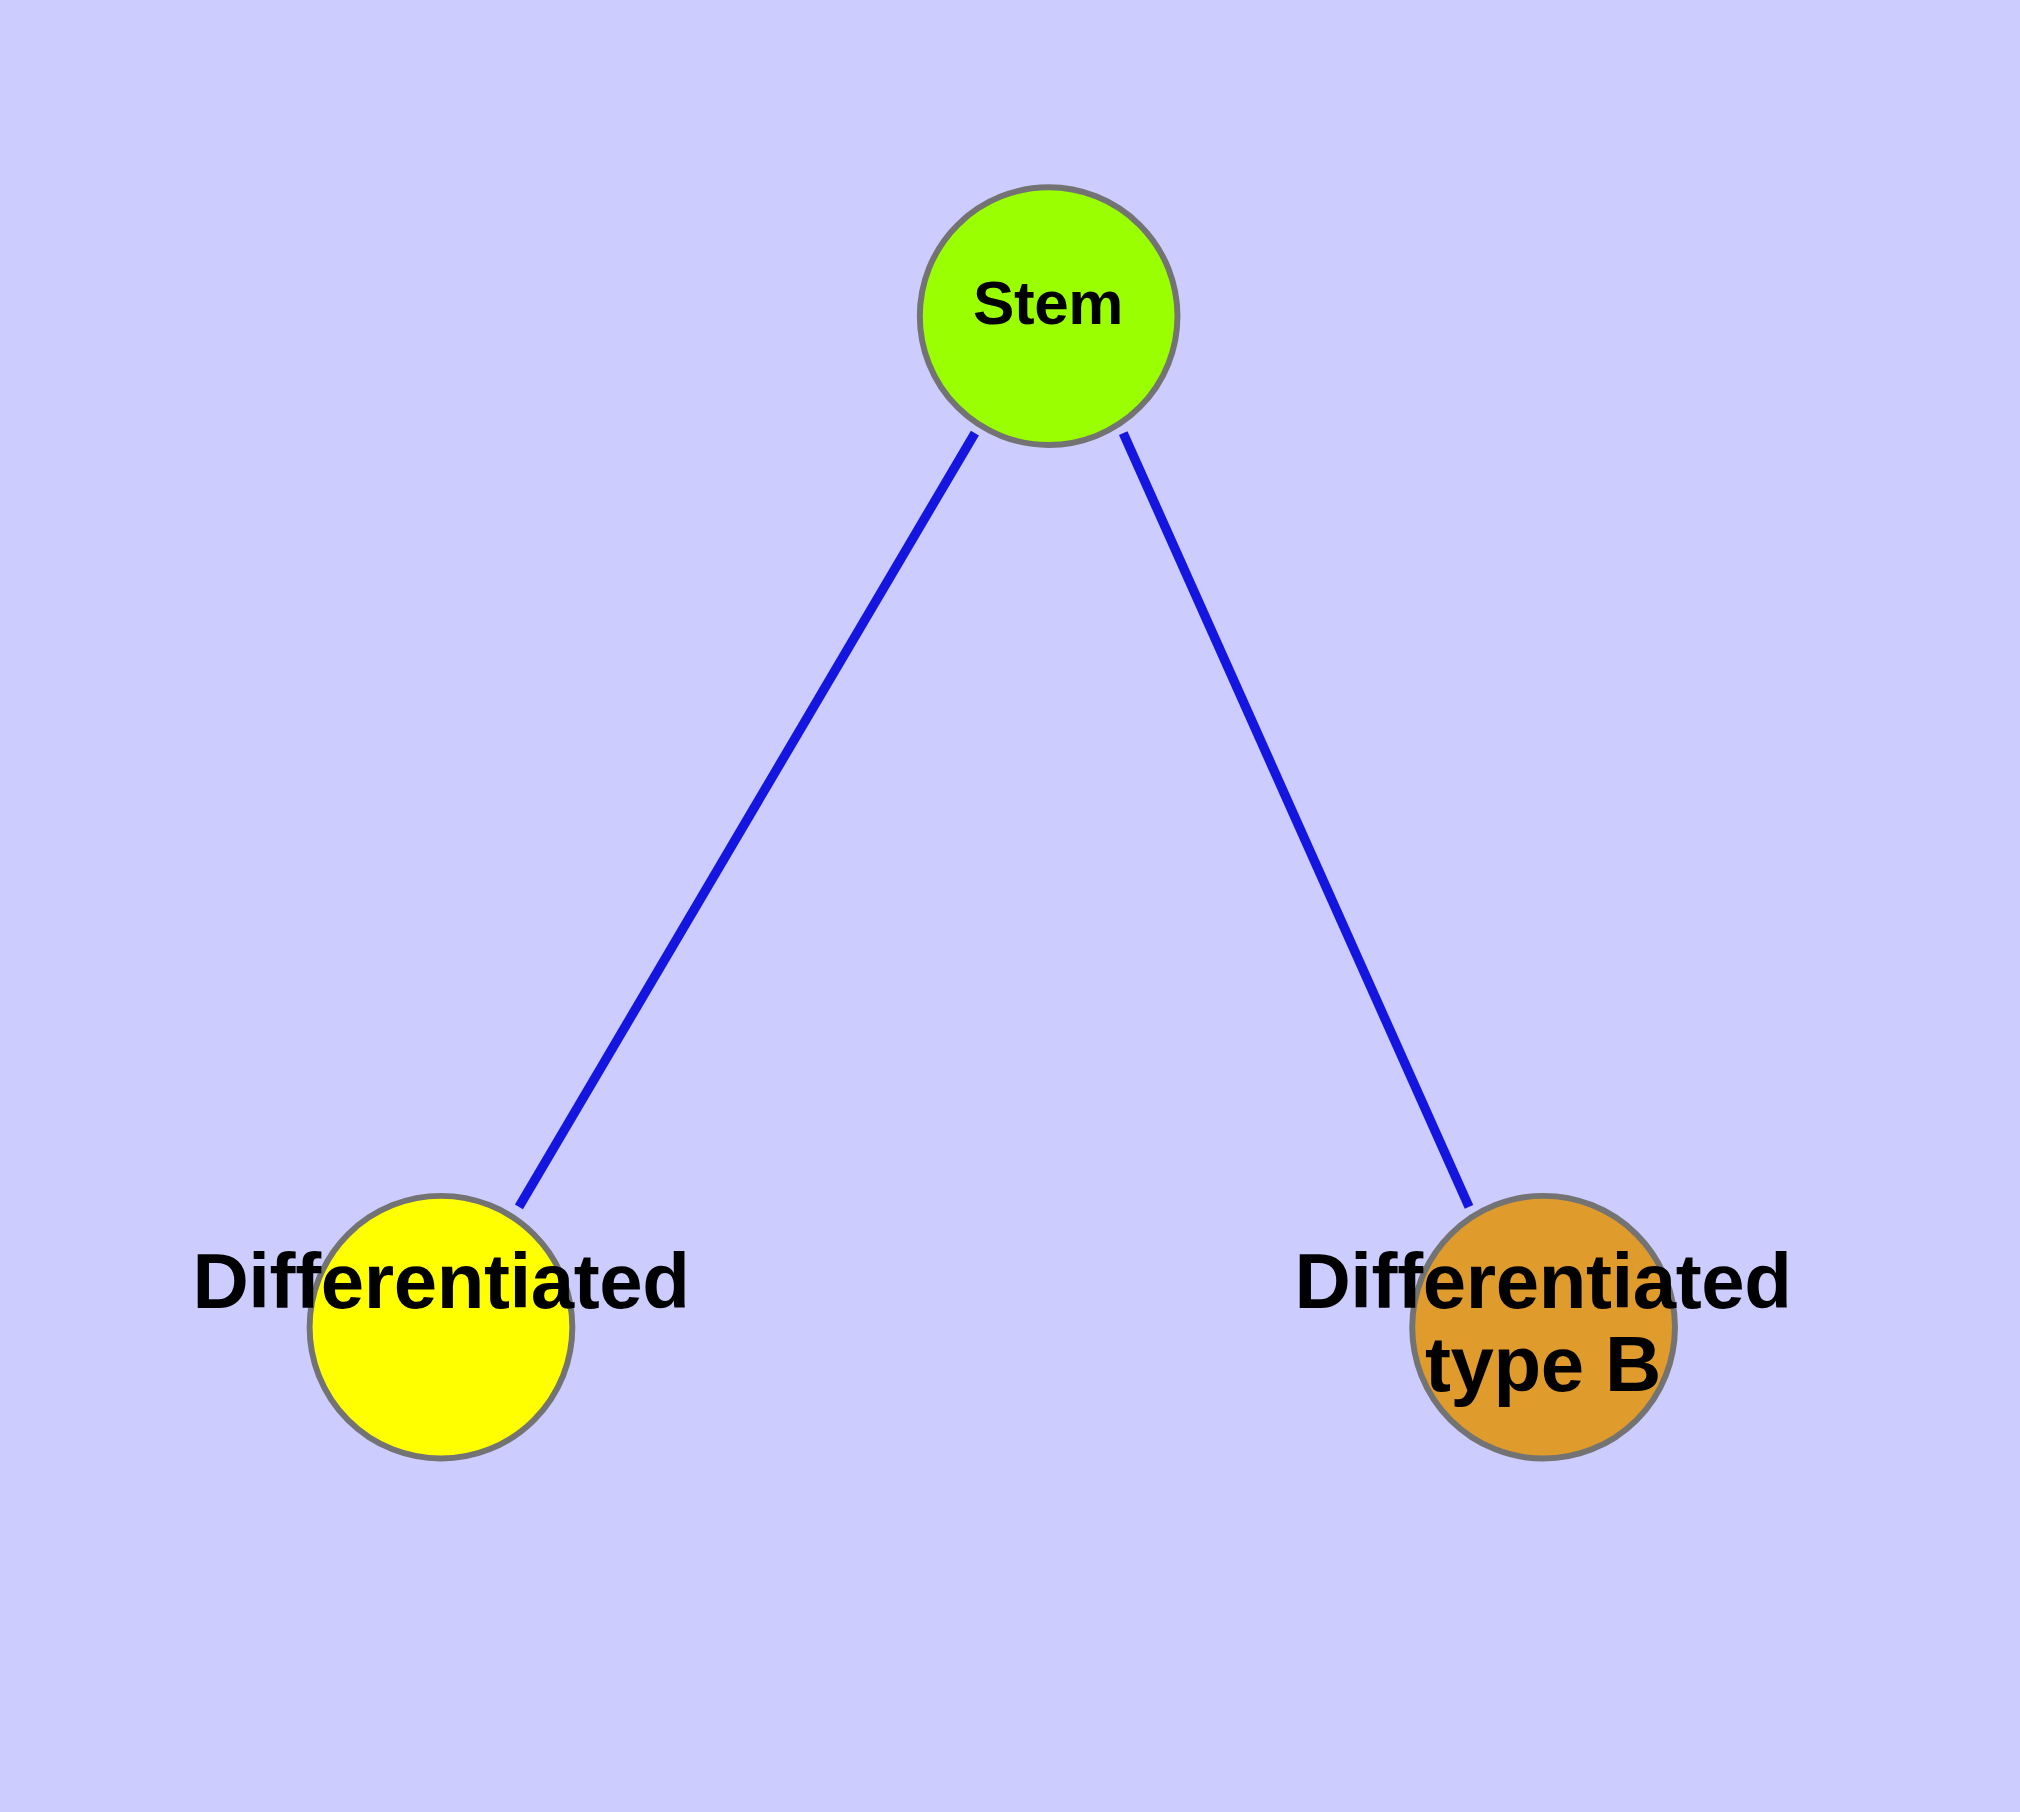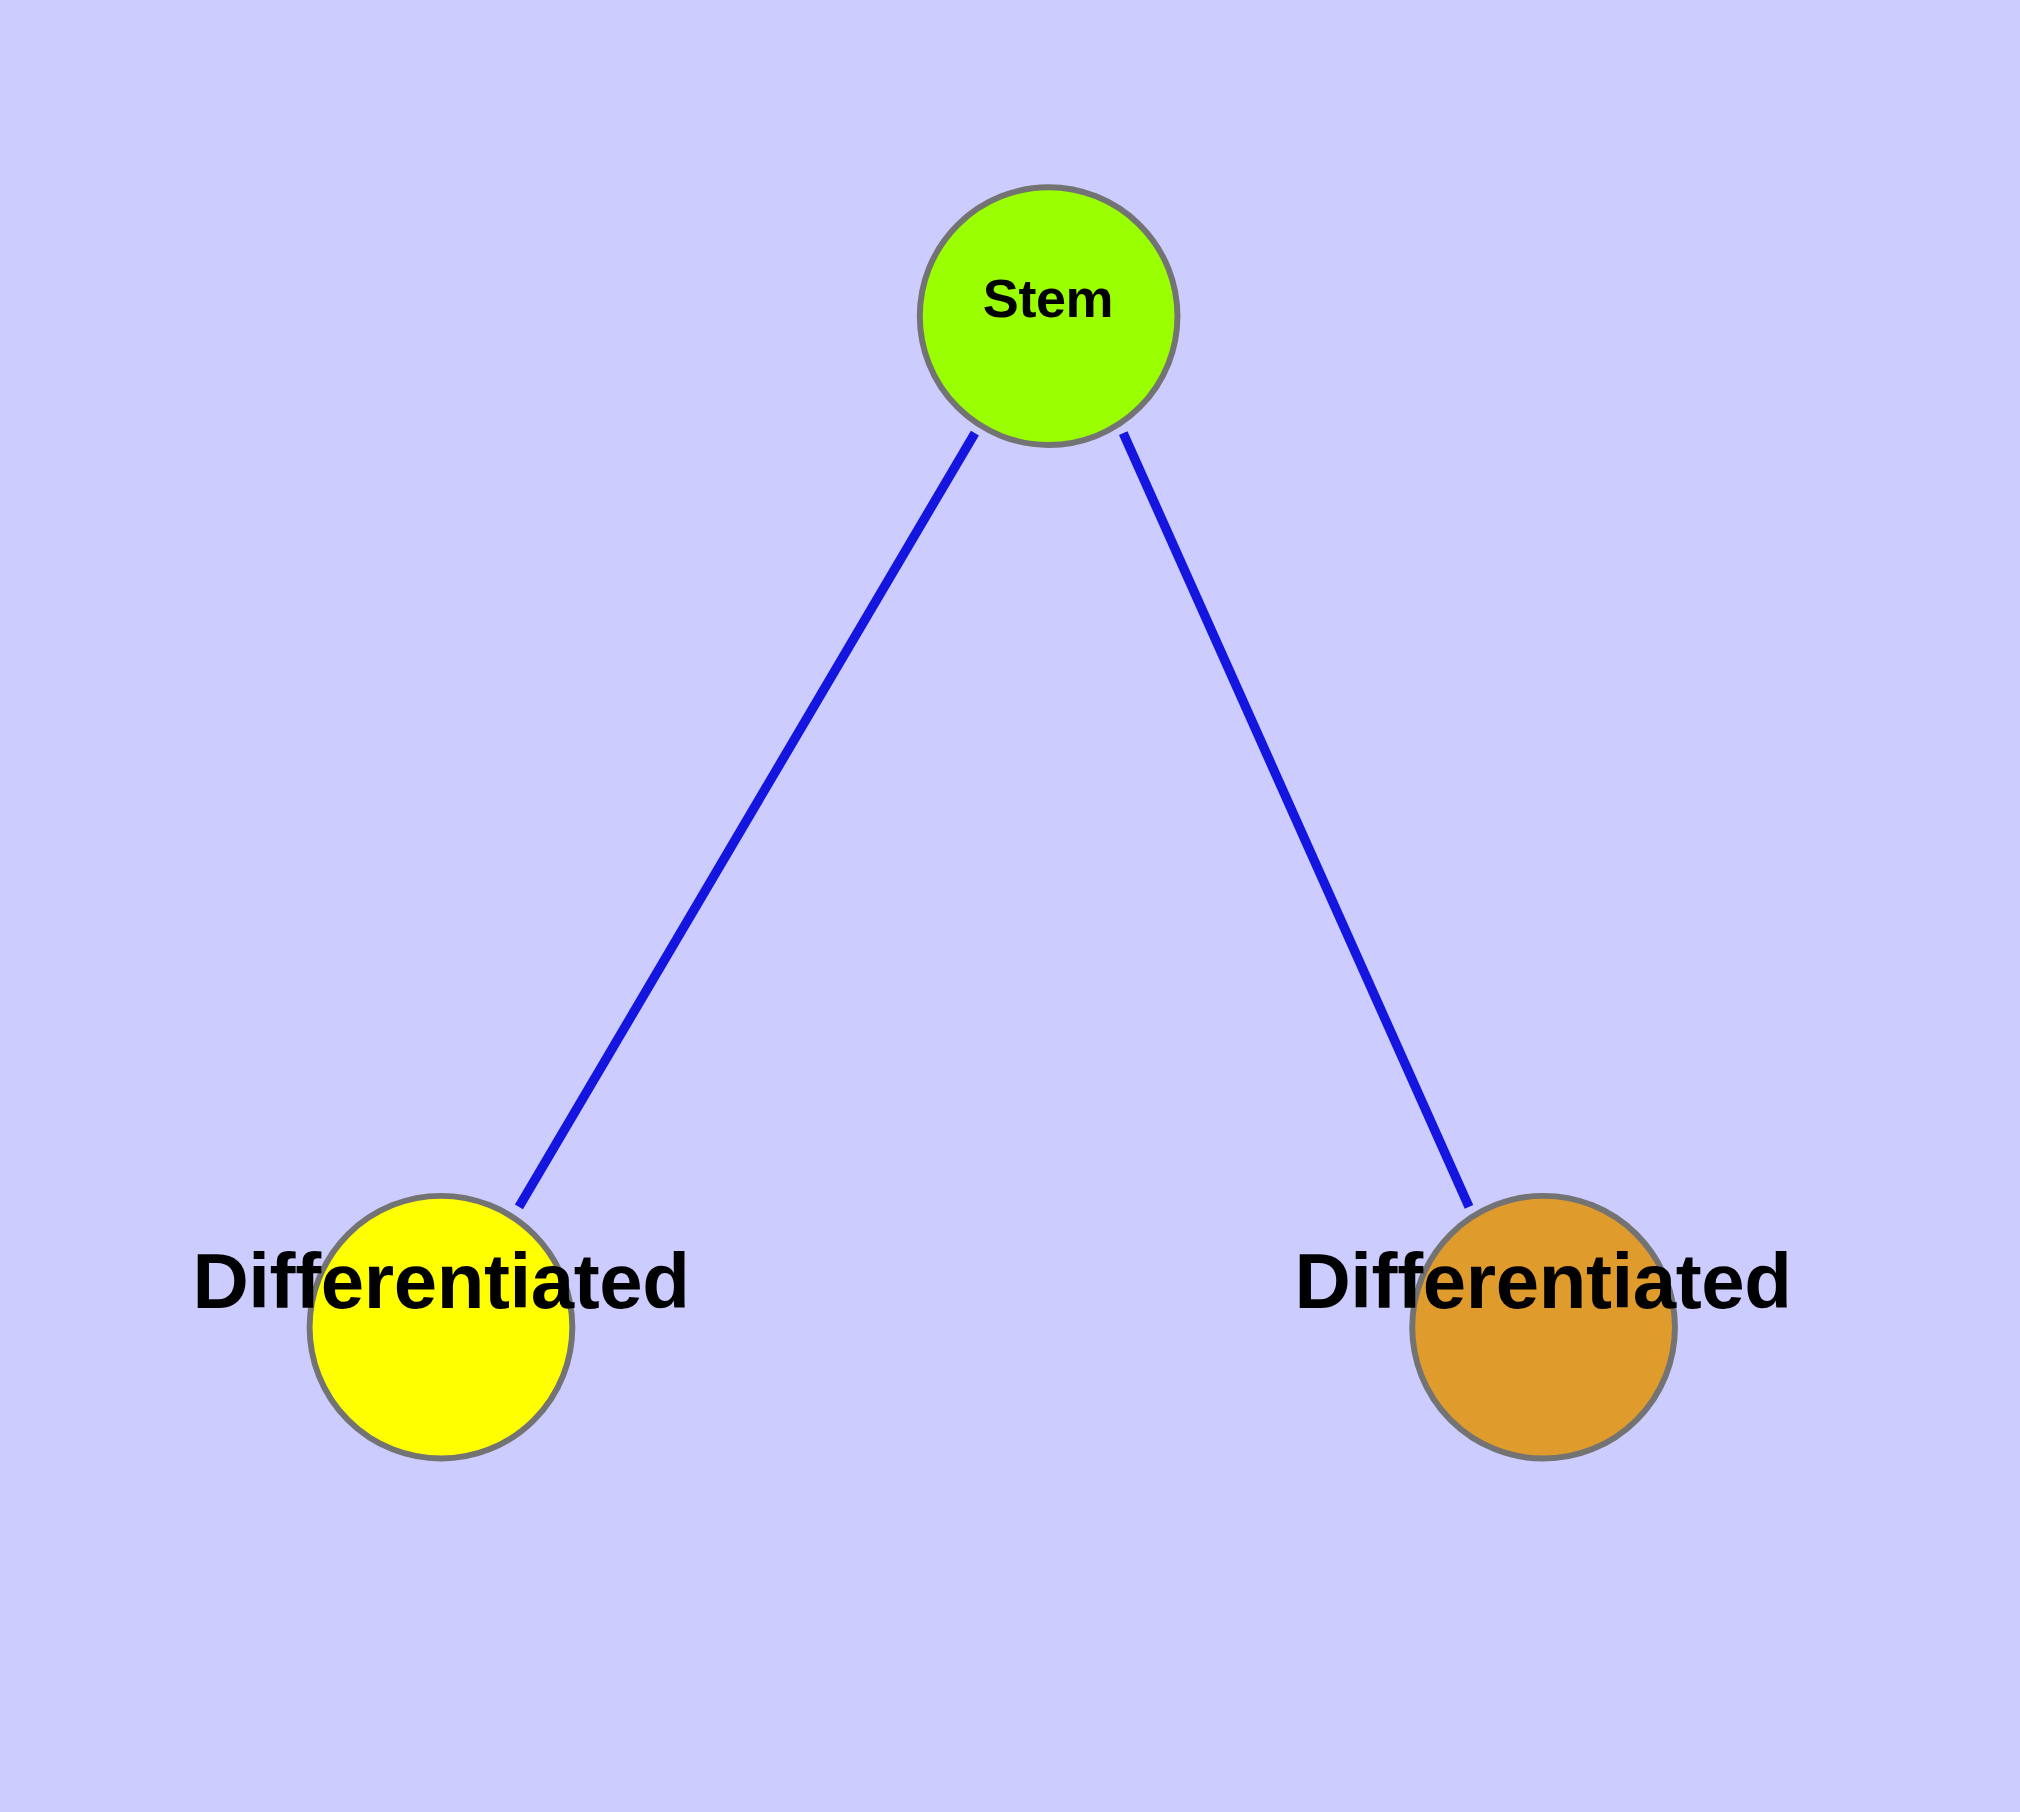--- a/index.html
+++ b/index.html
@@ -35,21 +35,21 @@
     font-weight: bold;
     line-height: 1.06;
     white-space: nowrap;
     pointer-events: none;
     letter-spacing: -0.4px;
   }
   .node-label .line {
     display: block;
   }
   #label-stem {
-    font-size: 54px;
+    font-size: 62px;
     left: 709px;
     top: 271px;
     width: 678px;
   }
   #label-a {
     font-size: 78px;
     left: 100px;
     top: 1239px;
     width: 678px;
   }
@@ -82,16 +82,17 @@
   <div class="node-label" id="label-stem" style="color: rgb(0, 0, 0); left: 709px; top: 270px;">
     <span class="line">Stem</span>
   </div>
 
   <div class="node-label" id="label-a" style="color: rgb(0, 0, 0); left: 102px; top: 1240px;">
     <span class="line">Differentiated</span>
   </div>
 
   <div class="node-label" id="label-b" style="color: rgb(0, 0, 0); left: 1204px; top: 1240px;">
     <span class="line">Differentiated</span>
+    <span class="line">type B</span>
   </div>
 
 </div>
 
 
 </body></html>

